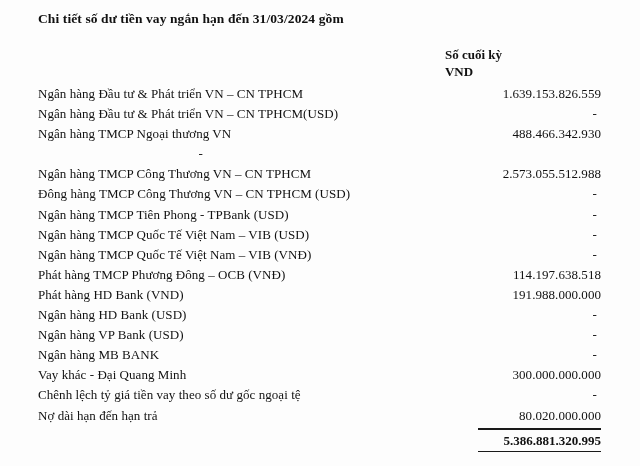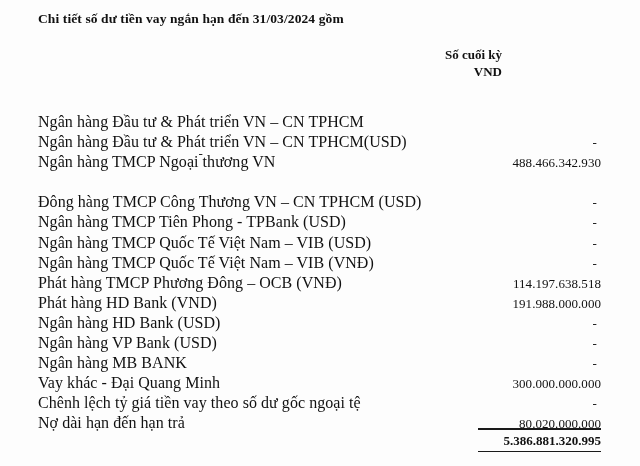--- a/index.html
+++ b/index.html
@@ -32,21 +32,21 @@
     font-weight: bold;
     letter-spacing: 0.1px;
     white-space: nowrap;
   }
 
   
   .col-header {
     position: absolute;
     right: 42px;
     top: 46px;
-    text-align: right;
+    text-align: left;
     font-weight: bold;
     font-size: 13px;
     line-height: 17px;
     white-space: nowrap;
   }
   .col-header div { display: block; }
 
   
   .table {
     position: absolute;
@@ -55,24 +55,23 @@
     width: 563px;
   }
   .row {
     display: flex;
     align-items: baseline;
     height: 20.1px;
     white-space: nowrap;
   }
   .label {
     flex: 1 1 auto;
-    font-size: 16px;
+    font-size: 13px;
     line-height: 20.1px;
     letter-spacing: 0.05px;
-    margin-top: 28px;
   }
   .value {
     flex: 0 0 165px;
     text-align: right;
     font-size: 13px;
     line-height: 20.1px;
     letter-spacing: 0.05px;
   }
   .value.dash {
     padding-right: 4px;
@@ -113,31 +112,36 @@
   <div class="doc-title">Chi tiết số dư tiền vay ngắn hạn đến 31/03/2024 gồm</div>
 
   <div class="col-header">
     <div>Số cuối kỳ</div>
     <div>VND</div>
   </div>
 
   <div class="table">
     <div class="row">
       <span class="label">Ngân hàng Đầu tư &amp; Phát triển VN – CN TPHCM</span>
+      <span class="value">1.639.153.826.559</span>
     </div>
     <div class="row">
       <span class="label">Ngân hàng Đầu tư &amp; Phát triển VN – CN TPHCM(USD)</span>
       <span class="value dash">-</span>
     </div>
     <div class="row">
       <span class="label">Ngân hàng TMCP Ngoại thương VN</span>
       <span class="value">488.466.342.930</span>
     </div>
     <div class="row">
       <span class="value dash">-</span>
+    </div>
+    <div class="row">
+      <span class="label">Ngân hàng TMCP Công Thương VN – CN TPHCM</span>
+      <span class="value">2.573.055.512.988</span>
     </div>
     <div class="row">
       <span class="label">Đông hàng TMCP Công Thương VN – CN TPHCM (USD)</span>
       <span class="value dash">-</span>
     </div>
     <div class="row">
       <span class="label">Ngân hàng TMCP Tiên Phong - TPBank (USD)</span>
       <span class="value dash">-</span>
     </div>
     <div class="row">

